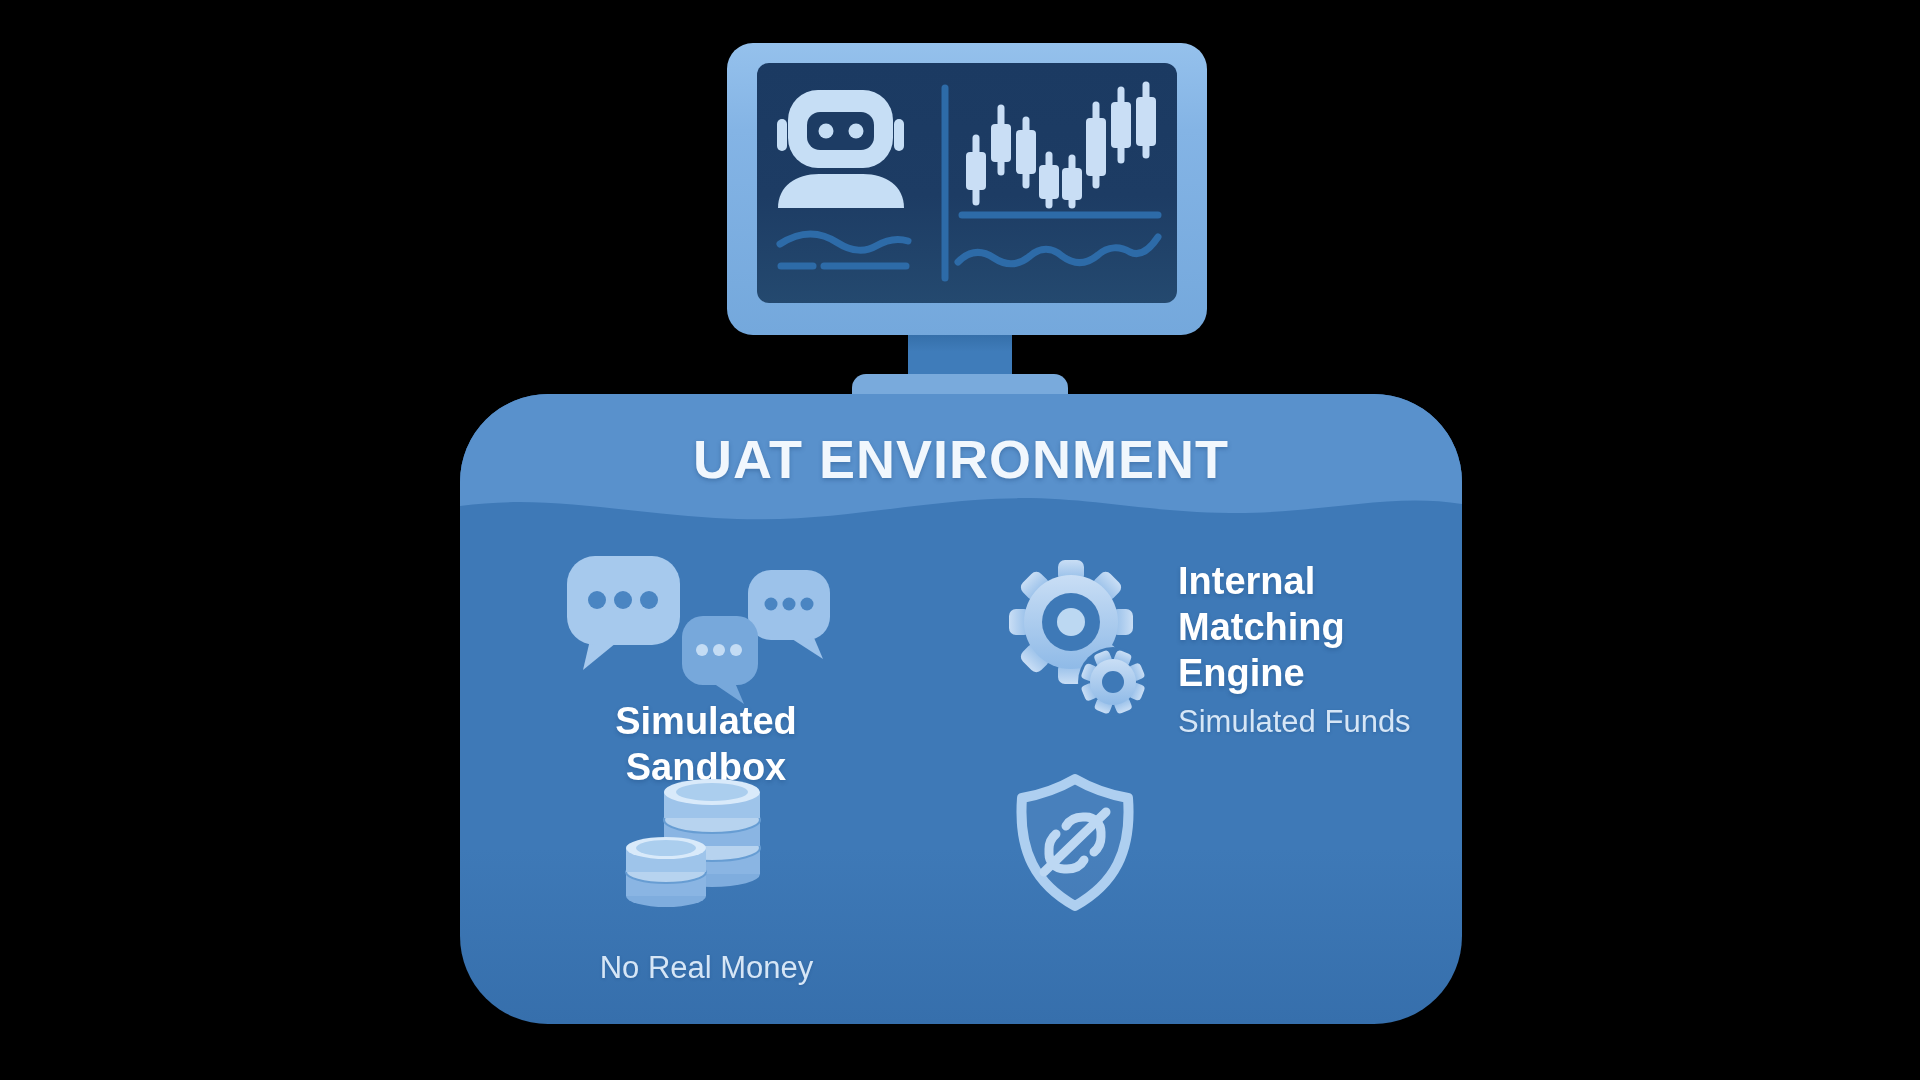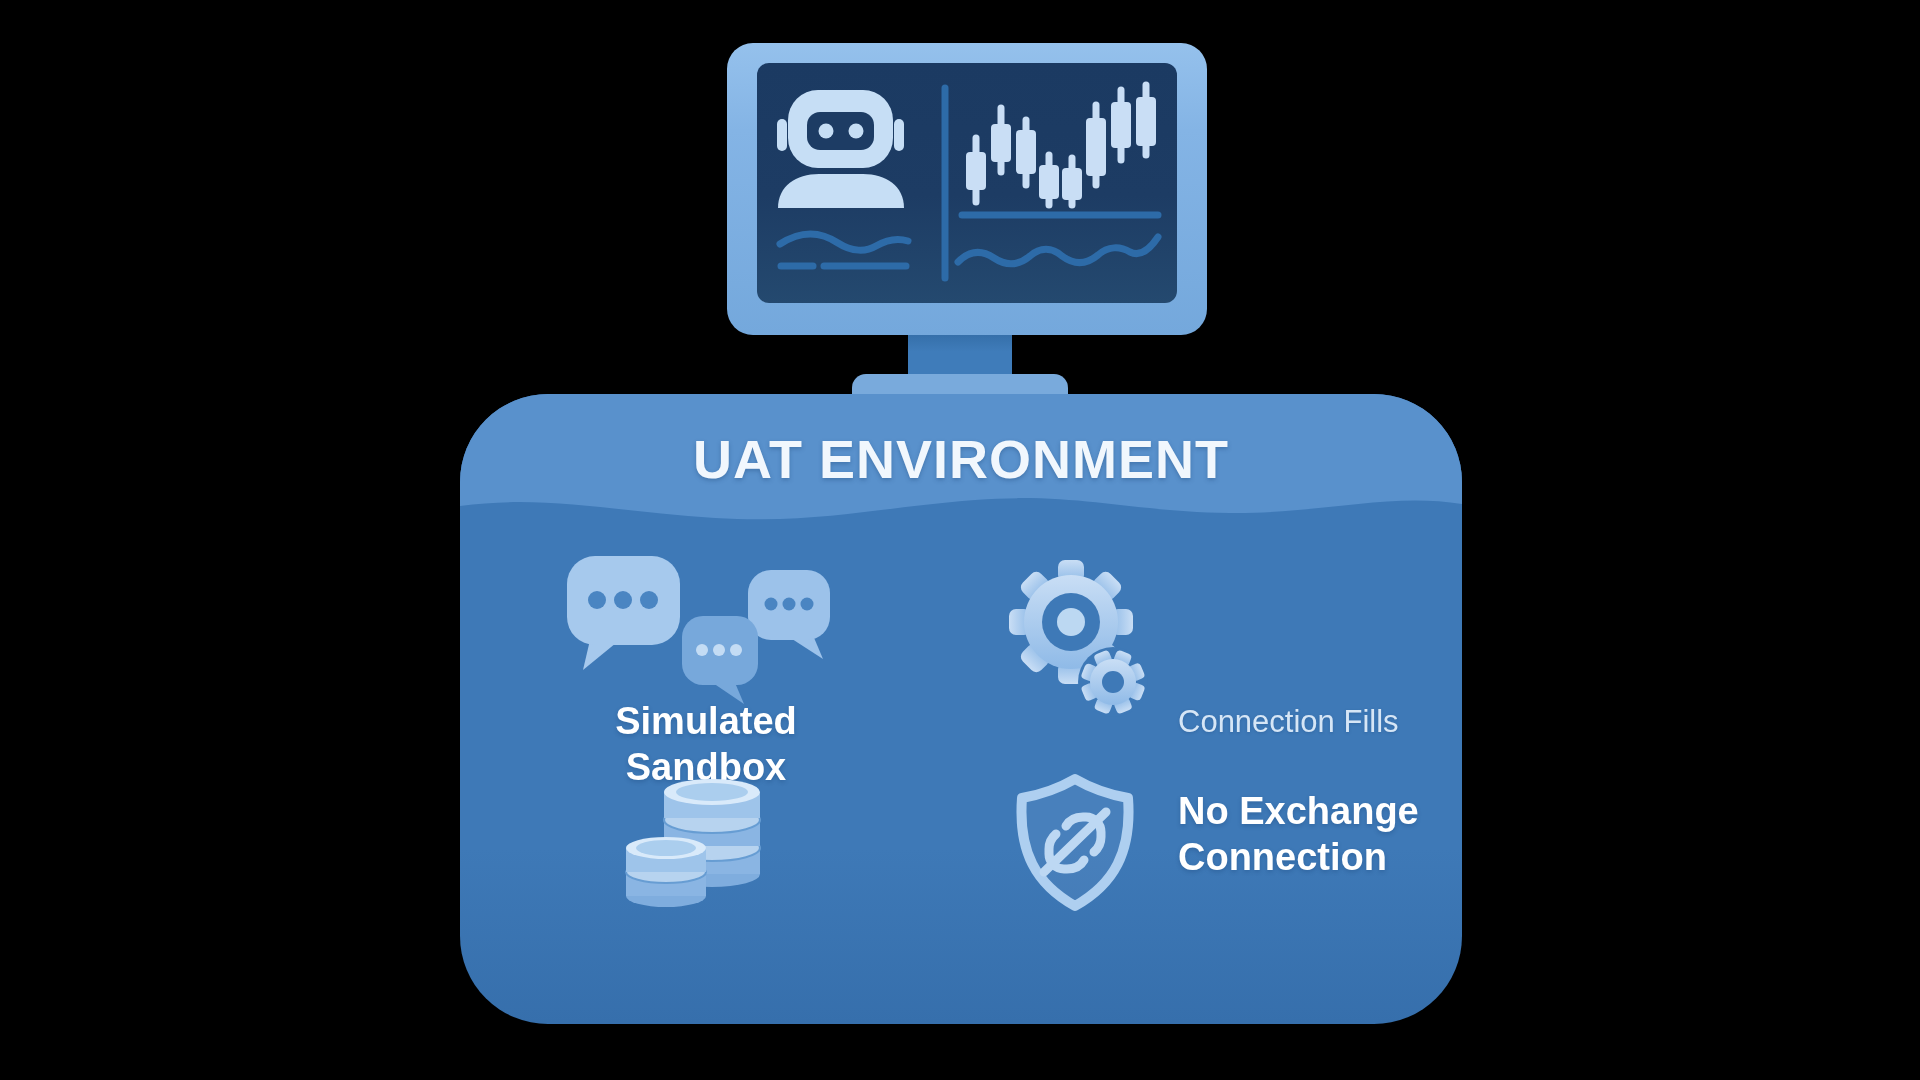--- a/index.html
+++ b/index.html
@@ -167,21 +167,22 @@
         <rect x="1105" y="650" width="16" height="13" rx="4" transform="rotate(157 1113 682)"></rect>
         <rect x="1105" y="650" width="16" height="13" rx="4" transform="rotate(202 1113 682)"></rect>
         <rect x="1105" y="650" width="16" height="13" rx="4" transform="rotate(247 1113 682)"></rect>
         <rect x="1105" y="650" width="16" height="13" rx="4" transform="rotate(292 1113 682)"></rect>
         <rect x="1105" y="650" width="16" height="13" rx="4" transform="rotate(337 1113 682)"></rect>
       </g>
       <circle cx="1113" cy="682" r="23"></circle>
     </g>
     <circle cx="1113" cy="682" r="11" fill="var(--panel-body)"></circle>
   </svg>
-  <div class="feature-sublabel" style="left:1178px;top:704px;width:300px;">Connection Fills</div>
+  <div class="feature-label" style="left:1178px;top:558px;width:215px;">Internal Matching Engine</div>
+  <div class="feature-sublabel" style="left:1178px;top:704px;width:300px;">Simulated Funds</div>
 
   <svg class="abs icon" style="left:610px;top:766px;width:170px;height:136px" viewBox="610 766 170 136">
 
     <g>
       <ellipse cx="712" cy="874" rx="48" ry="13" fill="#7fadde"></ellipse>
       <rect x="664" y="848" width="96" height="26" fill="#8ab5e3"></rect>
       <ellipse cx="712" cy="848" rx="48" ry="13" fill="#b7d3ef" stroke="#679dd3" stroke-width="2"></ellipse>
       <rect x="664" y="820" width="96" height="26" fill="#8ab5e3"></rect>
       <ellipse cx="712" cy="820" rx="48" ry="13" fill="#b7d3ef" stroke="#679dd3" stroke-width="2"></ellipse>
       <rect x="664" y="792" width="96" height="26" fill="#9ec4ea"></rect>
@@ -191,24 +192,24 @@
 
     <g>
       <ellipse cx="666" cy="896" rx="40" ry="11" fill="#7fadde"></ellipse>
       <rect x="626" y="872" width="80" height="24" fill="#8ab5e3"></rect>
       <ellipse cx="666" cy="872" rx="40" ry="11" fill="#b7d3ef" stroke="#679dd3" stroke-width="2"></ellipse>
       <rect x="626" y="848" width="80" height="24" fill="#9ec4ea"></rect>
       <ellipse cx="666" cy="848" rx="40" ry="11" fill="#d9eafa"></ellipse>
       <ellipse cx="666" cy="848" rx="30" ry="8" fill="#abceee"></ellipse>
     </g>
   </svg>
+  <div class="feature-sublabel centered" style="left:539px;top:950px;width:335px;">No Real Money</div>
 
   <svg class="abs icon" style="left:1006px;top:766px;width:136px;height:152px" viewBox="1006 766 136 152">
     <path d="M1075 779 C1094 790 1111 795 1128 798 C1132 852 1114 884 1075 906 C1036 884 1018 852 1022 798 C1039 795 1056 790 1075 779 Z" fill="rgba(214,232,248,0.07)" stroke="var(--icon-light)" stroke-width="10" stroke-linejoin="round"></path>
     <g fill="none" stroke="#bdd8f3" stroke-width="9" stroke-linecap="round">
       <path d="M1066 826 q5 -9 17 -9 h3 a15 15 0 0 1 15 15 v5 q0 9 -7 15"></path>
       <path d="M1084 860 q-5 9 -17 9 h-3 a15 15 0 0 1 -15 -15 v-5 q0 -9 7 -15"></path>
       <line x1="1044" y1="872" x2="1106" y2="812"></line>
     </g>
   </svg>
-  <div class="feature-label" style="left:1178px;top:788px;width:255px;">No Exchange Connection</div>
 
 </div>
 
 </body></html>

